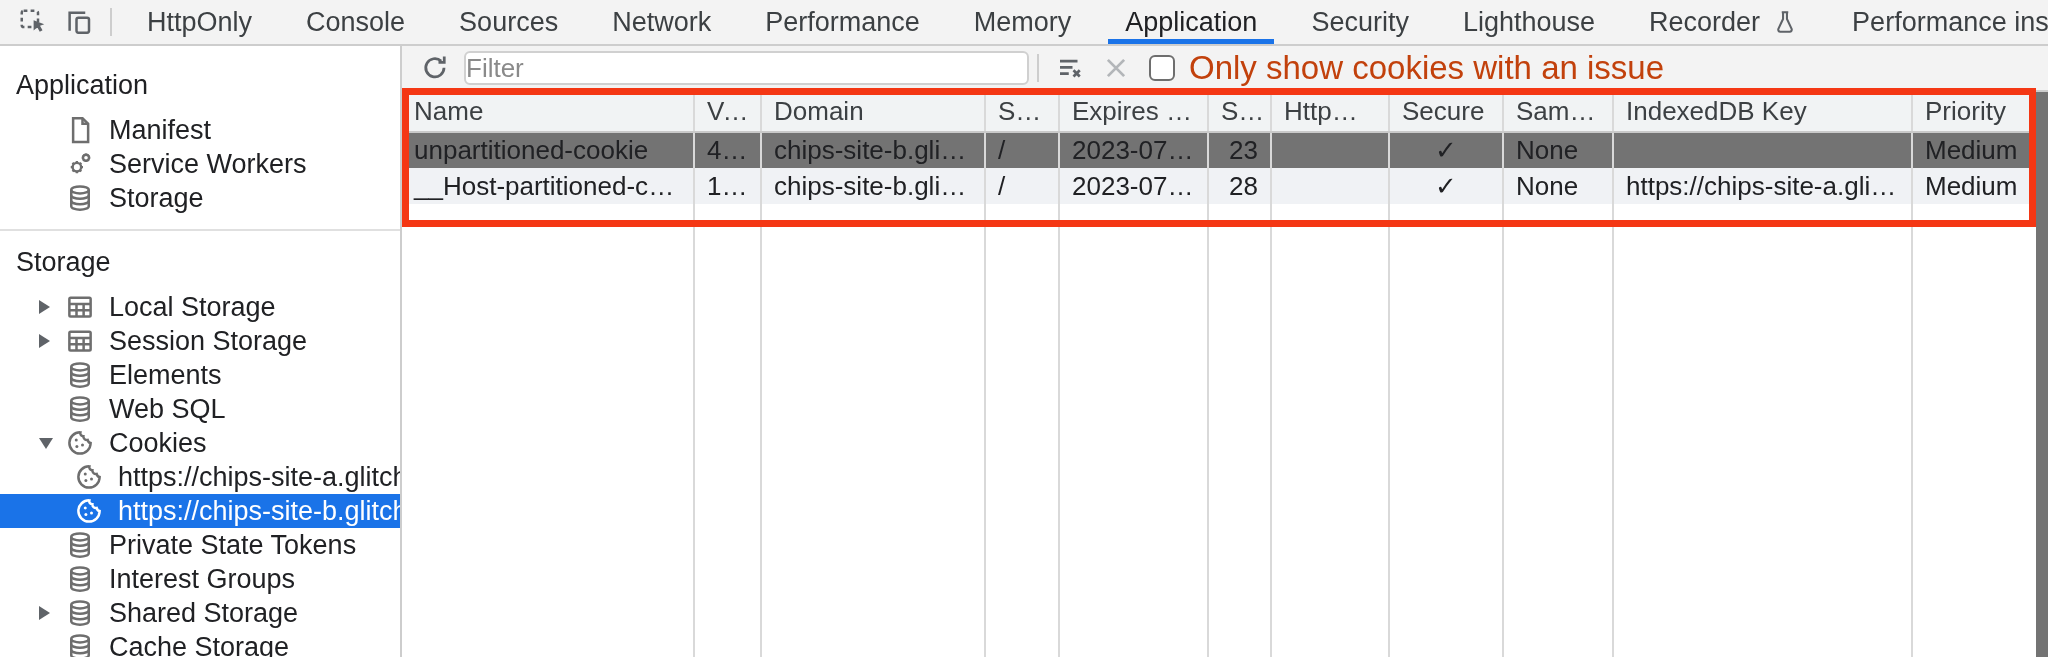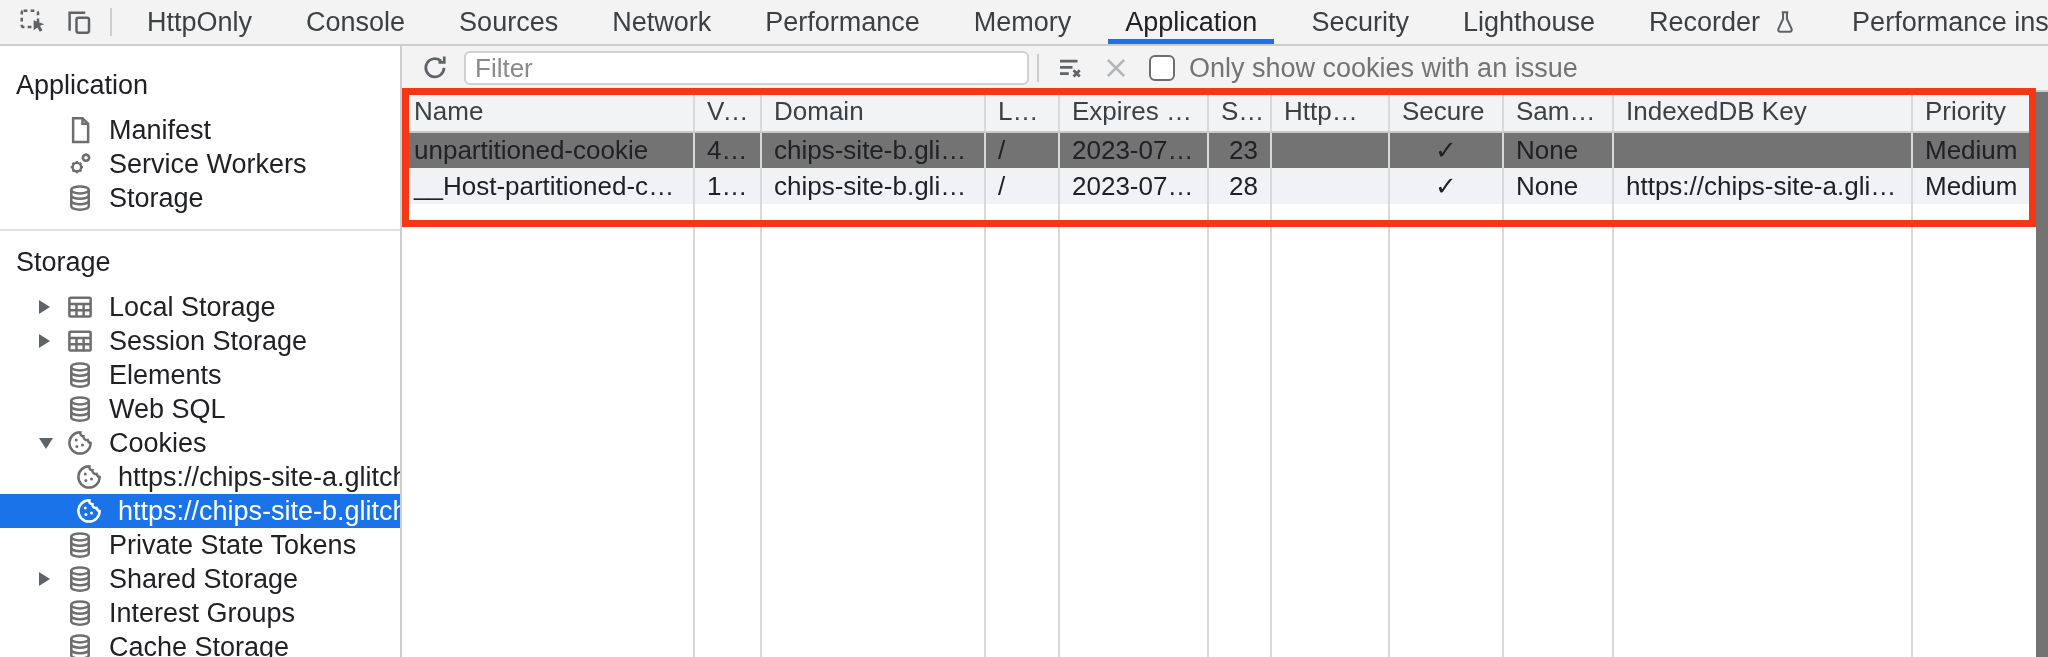--- a/index.html
+++ b/index.html
@@ -44,27 +44,27 @@
   .tree-label { margin-left:14px; white-space:nowrap; color:#202124; }
   .tree-item.selected { background:var(--selection); }
   .tree-item.selected .tree-label { color:#fff; }
   .tree-item.selected .tree-icon { color:#fff; }
 
   
   .main { flex:1; display:flex; flex-direction:column; min-width:0; }
   .cookie-toolbar { height:46px; flex:0 0 46px; background:#f3f3f3; border-bottom:2px solid #cdcdcd;
     display:flex; align-items:center; padding:0 10px; }
   .filter-input { width:565px; height:34px; margin-left:6px; border:2px solid #d0d0d0;
-    border-radius:6px; background:#fff; font-size:26px; padding:0 9px; color:#202124;
+    border-radius:6px; background:#fff; font-size:26px; padding:0 0; color:#202124;
     font-family:"Liberation Sans", sans-serif; outline:none; }
   .filter-input::placeholder { color:#8a8a8a; }
   .disabled-x { color:#b3b6b9; }
   .checkbox { width:26px; height:26px; border:2px solid #6e6e6e; border-radius:6px;
     background:#fff; margin:0 14px 0 10px; flex:0 0 auto; }
-  .checkbox-label { font-size:27px; color:#737373; white-space:nowrap; }
+  .checkbox-label { font-size:33px; color:#c2410c; white-space:nowrap; }
 
   
   .grid-wrap { flex:1; position:relative; background:#737373; min-height:0; }
   table.grid { border-collapse:collapse; table-layout:fixed; width:1634px; height:100%; }
   table.grid th { height:40px; background:#f1f3f4; font-weight:normal; text-align:left;
     font-size:26px; color:#3c4043; padding:0 12px; border-right:2px solid #d9d9d9;
     border-bottom:2px solid #c9c9c9; white-space:nowrap; overflow:hidden; text-overflow:ellipsis; }
   table.grid th:last-child { border-right:none; }
   table.grid td { height:36px; font-size:26px; padding:0 12px; border-right:2px solid #d9d9d9;
     white-space:nowrap; overflow:hidden; text-overflow:ellipsis; color:#202124; }
@@ -274,44 +274,44 @@
             <svg viewBox="0 0 24 24" fill="none" stroke="currentColor" stroke-width="2">
               <ellipse cx="12" cy="5.5" rx="7" ry="2.8"></ellipse>
               <path d="M5 5.5v13c0 1.55 3.13 2.8 7 2.8s7-1.25 7-2.8v-13"></path>
               <path d="M5 9.8c0 1.55 3.13 2.8 7 2.8s7-1.25 7-2.8"></path>
               <path d="M5 14.2c0 1.55 3.13 2.8 7 2.8s7-1.25 7-2.8"></path>
             </svg>
           </span>
           <span class="tree-label">Private State Tokens</span>
         </div>
         <div class="tree-item">
+          <span class="arrow-slot"></span>
+          <span class="tree-icon">
+            <svg viewBox="0 0 24 24" fill="none" stroke="currentColor" stroke-width="2">
+              <ellipse cx="12" cy="5.5" rx="7" ry="2.8"></ellipse>
+              <path d="M5 5.5v13c0 1.55 3.13 2.8 7 2.8s7-1.25 7-2.8v-13"></path>
+              <path d="M5 9.8c0 1.55 3.13 2.8 7 2.8s7-1.25 7-2.8"></path>
+              <path d="M5 14.2c0 1.55 3.13 2.8 7 2.8s7-1.25 7-2.8"></path>
+            </svg>
+          </span>
+          <span class="tree-label">Interest Groups</span>
+        </div>
+        <div class="tree-item">
           <span class="arrow-slot">
             <span class="tri-collapsed"></span>
           </span>
           <span class="tree-icon">
             <svg viewBox="0 0 24 24" fill="none" stroke="currentColor" stroke-width="2">
               <ellipse cx="12" cy="5.5" rx="7" ry="2.8"></ellipse>
               <path d="M5 5.5v13c0 1.55 3.13 2.8 7 2.8s7-1.25 7-2.8v-13"></path>
               <path d="M5 9.8c0 1.55 3.13 2.8 7 2.8s7-1.25 7-2.8"></path>
               <path d="M5 14.2c0 1.55 3.13 2.8 7 2.8s7-1.25 7-2.8"></path>
             </svg>
           </span>
           <span class="tree-label">Shared Storage</span>
-        </div>
-        <div class="tree-item">
-          <span class="arrow-slot"></span>
-          <span class="tree-icon">
-            <svg viewBox="0 0 24 24" fill="none" stroke="currentColor" stroke-width="2">
-              <ellipse cx="12" cy="5.5" rx="7" ry="2.8"></ellipse>
-              <path d="M5 5.5v13c0 1.55 3.13 2.8 7 2.8s7-1.25 7-2.8v-13"></path>
-              <path d="M5 9.8c0 1.55 3.13 2.8 7 2.8s7-1.25 7-2.8"></path>
-              <path d="M5 14.2c0 1.55 3.13 2.8 7 2.8s7-1.25 7-2.8"></path>
-            </svg>
-          </span>
-          <span class="tree-label">Interest Groups</span>
         </div>
         <div class="tree-item">
           <span class="arrow-slot"></span>
           <span class="tree-icon">
             <svg viewBox="0 0 24 24" fill="none" stroke="currentColor" stroke-width="2">
               <ellipse cx="12" cy="5.5" rx="7" ry="2.8"></ellipse>
               <path d="M5 5.5v13c0 1.55 3.13 2.8 7 2.8s7-1.25 7-2.8v-13"></path>
               <path d="M5 9.8c0 1.55 3.13 2.8 7 2.8s7-1.25 7-2.8"></path>
               <path d="M5 14.2c0 1.55 3.13 2.8 7 2.8s7-1.25 7-2.8"></path>
             </svg>
@@ -358,21 +358,21 @@
               <col style="width: 114px;">
               <col style="width: 110px;">
               <col style="width: 299px;">
               <col style="width: 124px;">
             </colgroup>
             <thead>
               <tr>
                 <th>Name</th>
                 <th>Value</th>
                 <th>Domain</th>
-                <th>Local</th>
+                <th>State</th>
                 <th>Expires / M...</th>
                 <th>Size</th>
                 <th>HttpOnly</th>
                 <th>Secure</th>
                 <th>SameSite</th>
                 <th>IndexedDB Key</th>
                 <th>Priority</th>
               </tr>
             </thead>
             <tbody>

